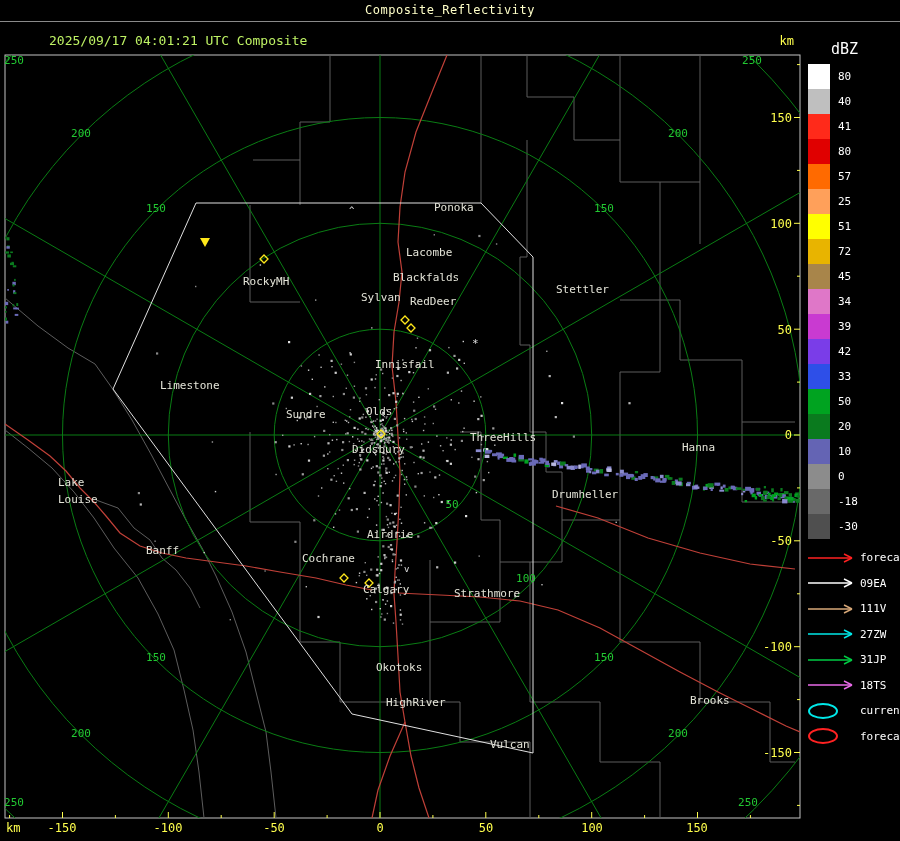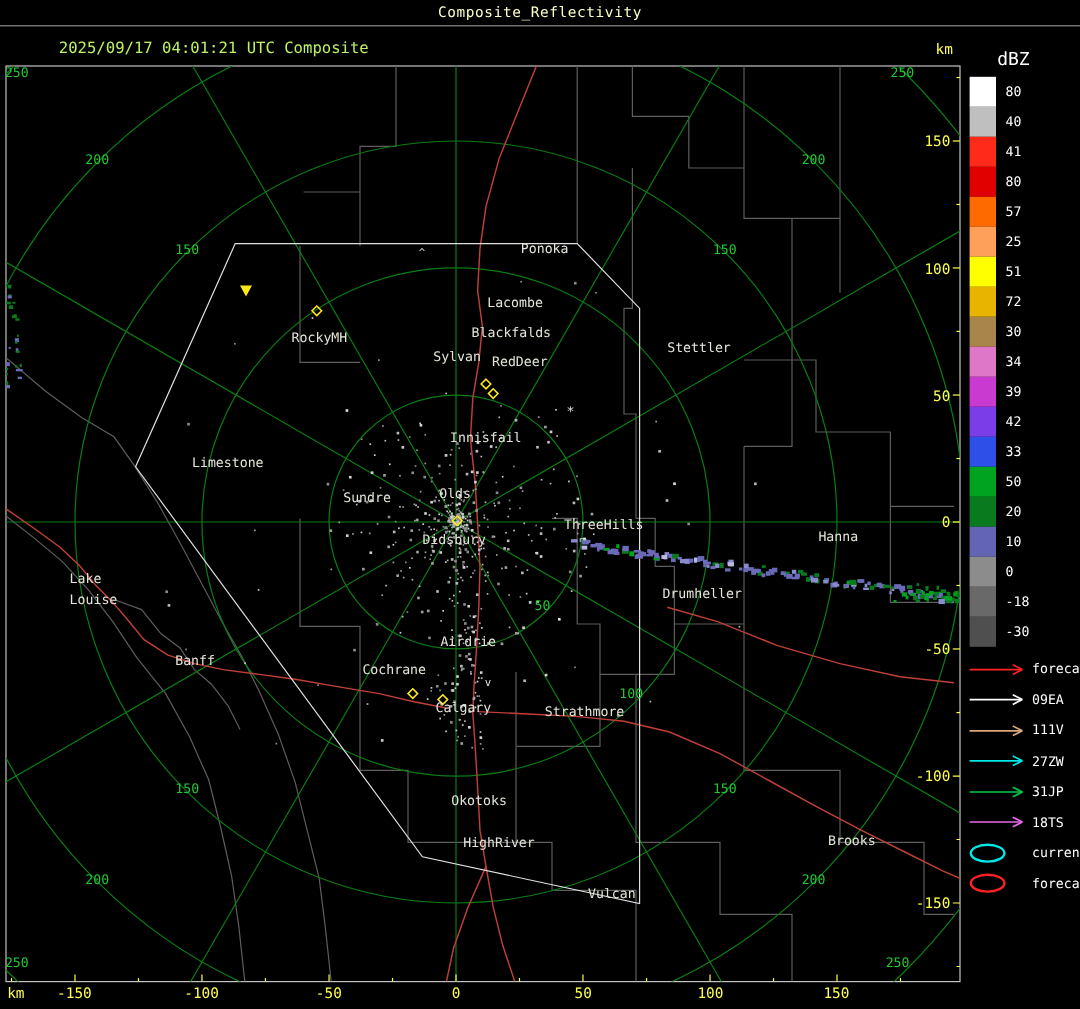--- a/index.html
+++ b/index.html
@@ -1014,21 +1014,21 @@
     <div class="scale-row">
       <div class="swatch" style="background: rgb(255, 255, 0);"></div>
       <div class="scale-label">51</div>
     </div>
     <div class="scale-row">
       <div class="swatch" style="background: rgb(232, 180, 0);"></div>
       <div class="scale-label">72</div>
     </div>
     <div class="scale-row">
       <div class="swatch" style="background: rgb(168, 133, 74);"></div>
-      <div class="scale-label">30</div>
+      <div class="scale-label">45</div>
     </div>
     <div class="scale-row">
       <div class="swatch" style="background: rgb(223, 119, 200);"></div>
       <div class="scale-label">34</div>
     </div>
     <div class="scale-row">
       <div class="swatch" style="background: rgb(201, 58, 209);"></div>
       <div class="scale-label">39</div>
     </div>
     <div class="scale-row">

